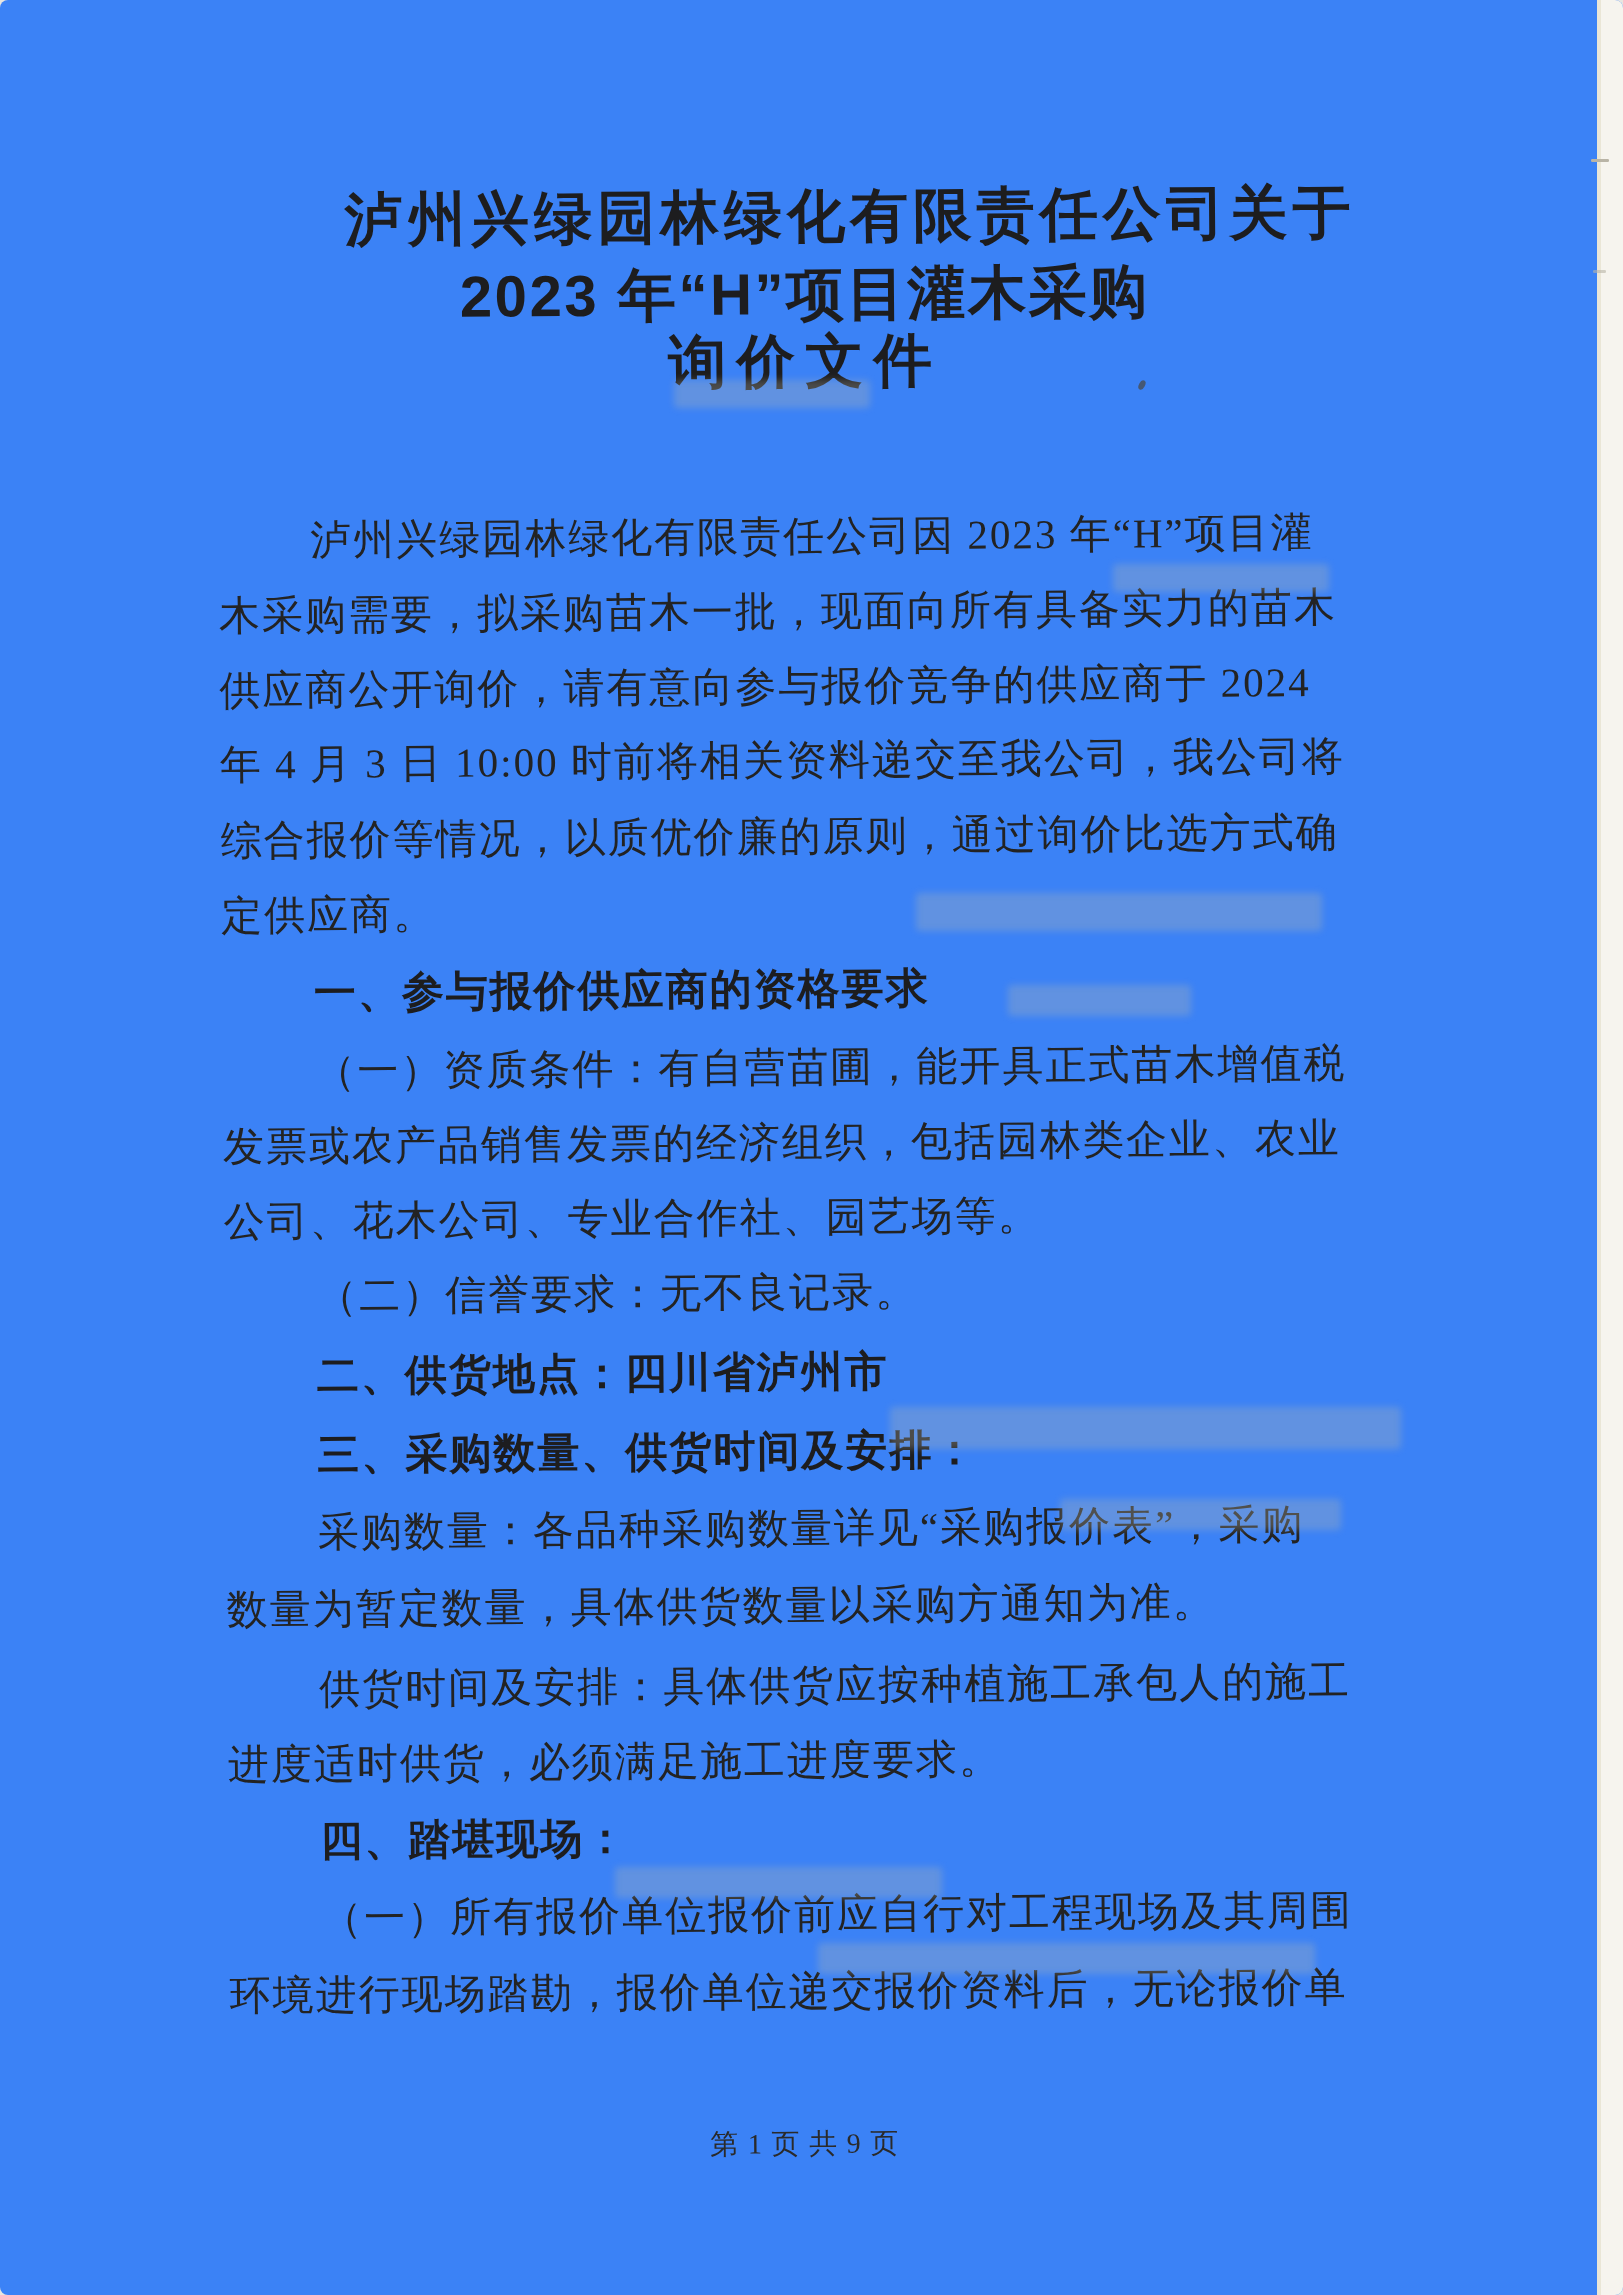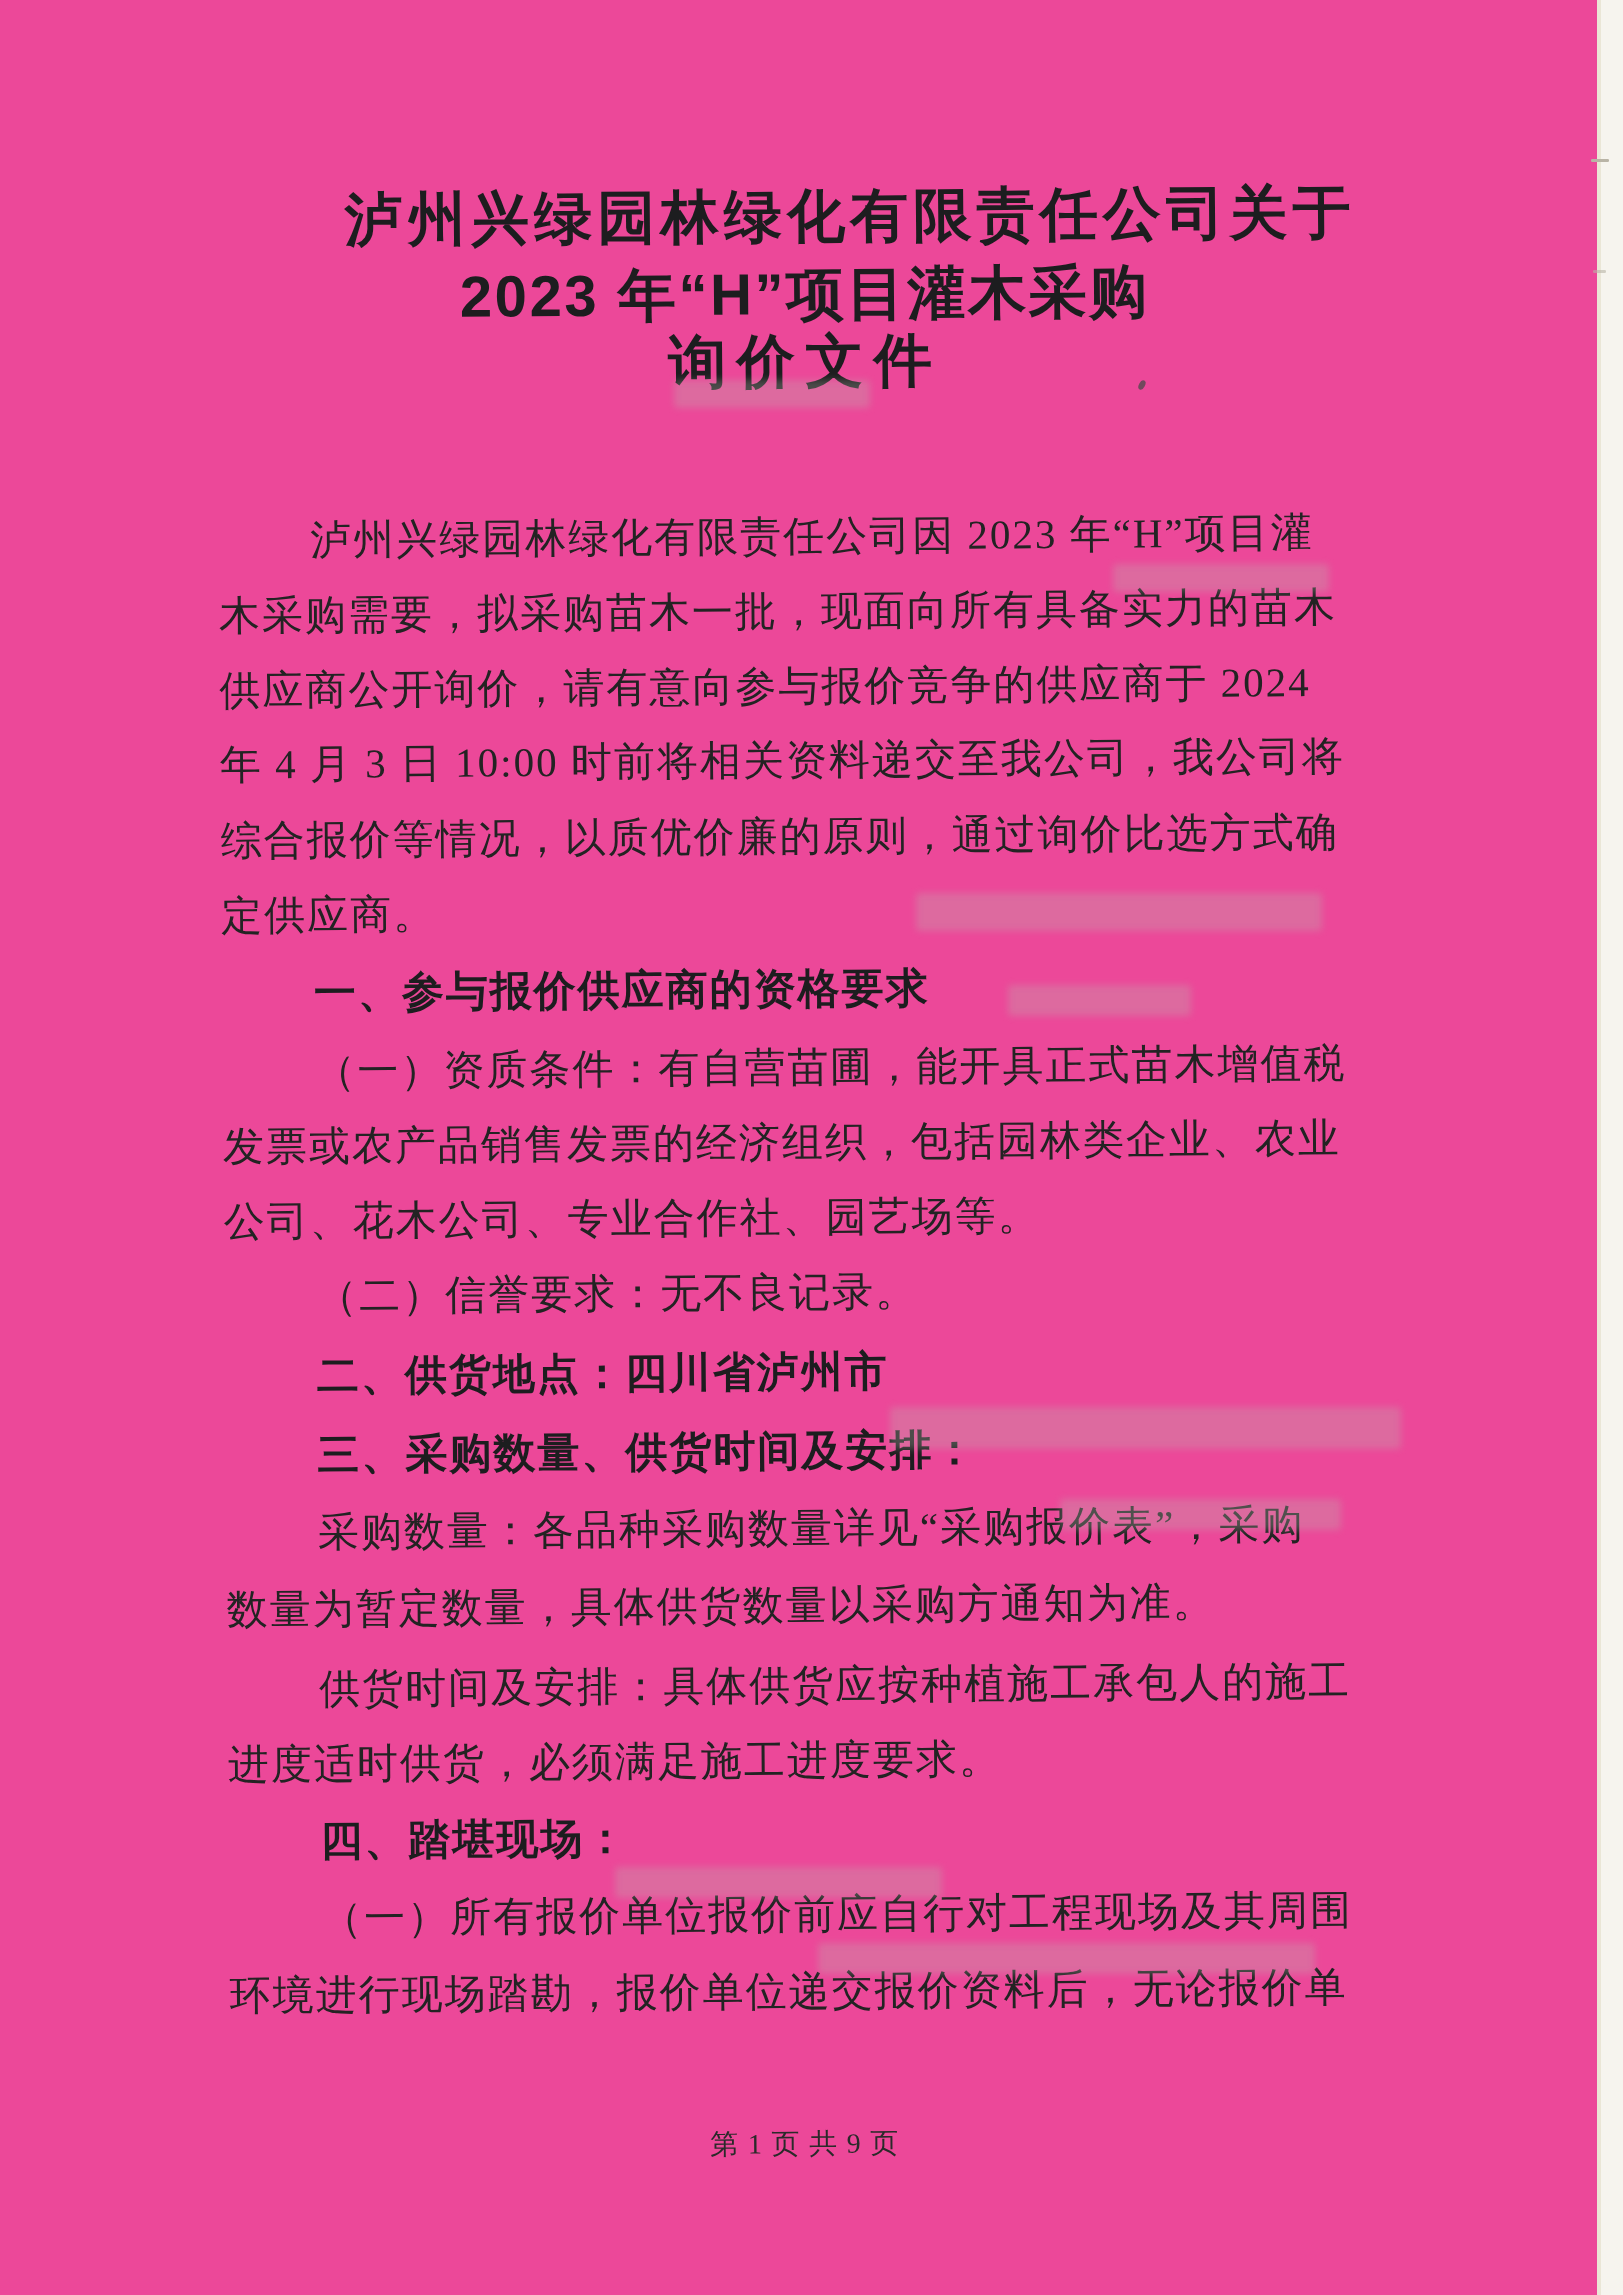--- a/index.html
+++ b/index.html
@@ -4,22 +4,23 @@
 <style>
   html,body{margin:0;padding:0;}
   body{
     width:1623px;height:2295px;
     background:#e8e6e0;
     font-family:"Liberation Serif","DejaVu Serif",serif;
   }
   .page{
     position:relative;
     width:1623px;height:2295px;
-    background:#ec4899;
+    background:#3b82f6;
     overflow:hidden;
+    border-radius:8px;
   }
   
   .edge-strip{
     position:absolute;top:0;left:1601px;width:22px;height:2295px;
     background:#f6f4ee;
   }
   .edge-line{
     position:absolute;top:0;left:1597px;width:3.9px;height:2295px;
     background:#eae6d6;
   }

